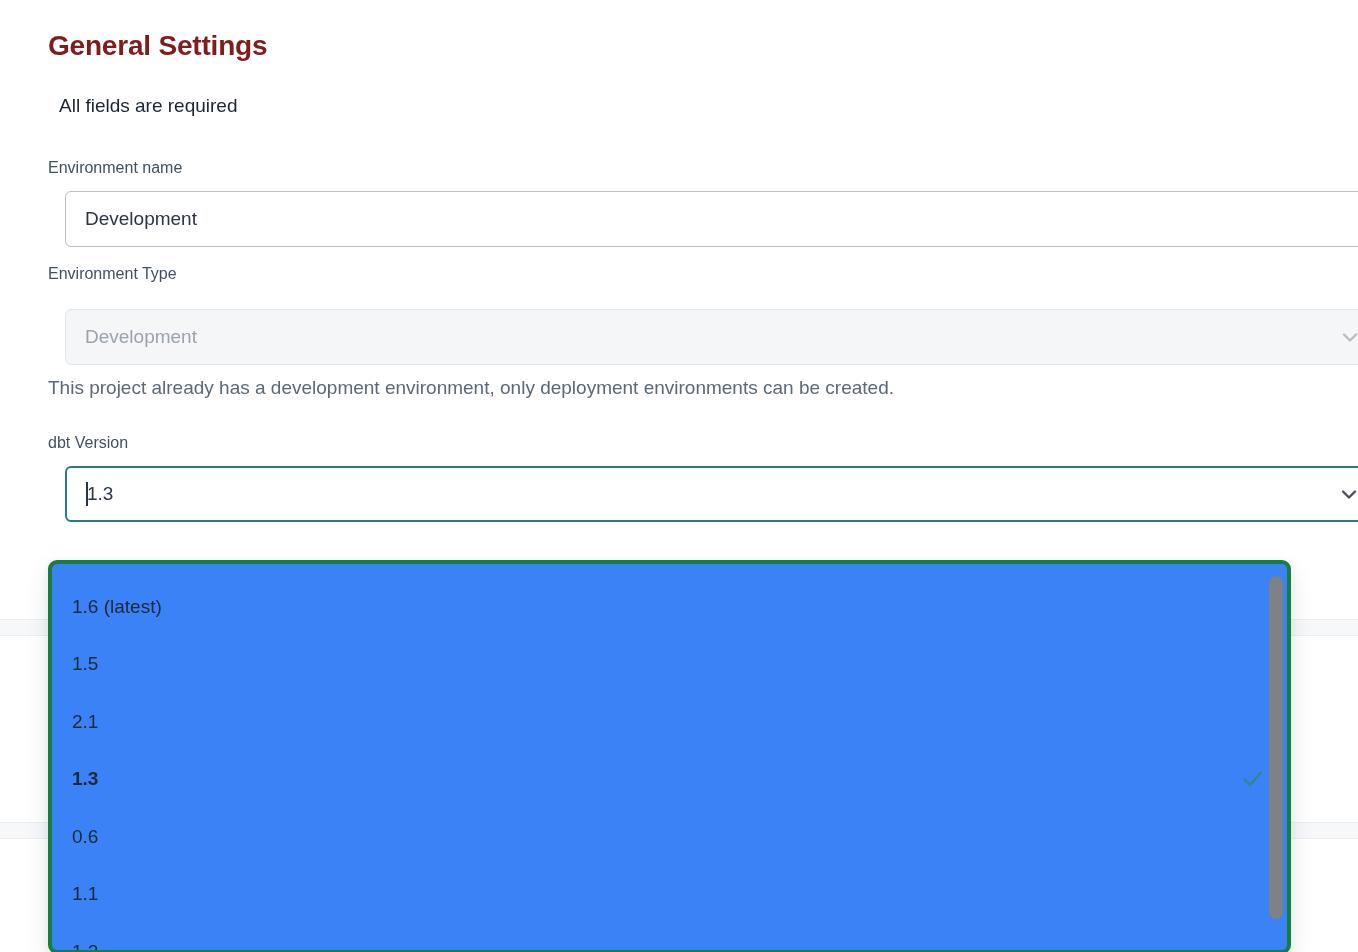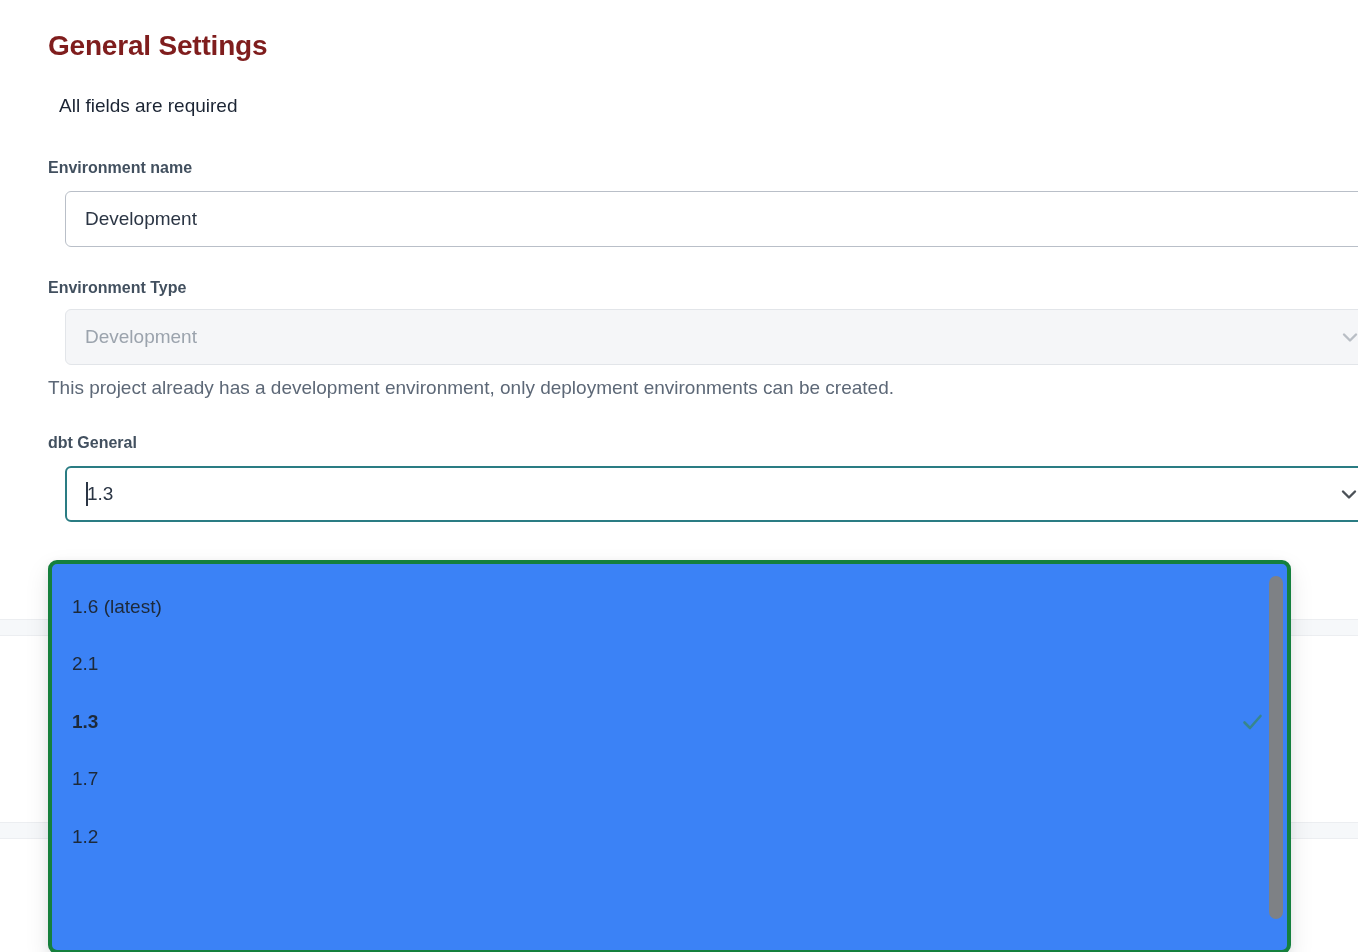--- a/index.html
+++ b/index.html
@@ -30,25 +30,25 @@
     z-index: 2;
   }
   .page-subtitle {
     position: absolute; left: 48px; top: 84px; margin: 11px;
     font-size: 19px; font-weight: 400; color: #1b2433;
     z-index: 2;
   }
 
   .field-label {
     position: absolute; left: 48px; margin: 0;
-    font-size: 16px; font-weight: 700; color: #42505f;
+    font-size: 16px; font-weight: 400; color: #42505f;
     z-index: 2;
   }
   .lbl-env-name { top: 159px; }
-  .lbl-env-type { top: 279px; }
+  .lbl-env-type { top: 265px; }
   .lbl-dbt-version { top: 434px; }
 
   .field {
     position: absolute; left: 65px; width: 1315px; height: 56px;
     border-radius: 6px; font-size: 19px; z-index: 2;
   }
   .text-input {
     top: 191px;
     border: 1px solid #b9bfc8; background: #ffffff; color: #2b3544;
     padding: 0 19px; outline: none;
@@ -136,54 +136,62 @@
 
   <label class="field-label lbl-env-type">Environment Type</label>
   <div class="field select select-disabled">
     <span>Development</span>
     <svg class="chevron-icon" width="24" height="24" viewBox="0 0 24 24" fill="none">
       <path d="M6 9.5 L12 15.5 L18 9.5" stroke="#b9bec5" stroke-width="2.4" stroke-linecap="round" stroke-linejoin="round"></path>
     </svg>
   </div>
   <p class="helper-text">This project already has a development environment, only deployment environments can be created.</p>
 
-  <label class="field-label lbl-dbt-version">dbt General</label>
+  <label class="field-label lbl-dbt-version">dbt Version</label>
   <div class="field select select-focused">
     <span class="text-caret"></span>
     <span>1.3</span>
     <svg class="chevron-icon" width="24" height="24" viewBox="0 0 24 24" fill="none">
       <path d="M6 9.5 L12 15.5 L18 9.5" stroke="#4b5157" stroke-width="2.4" stroke-linecap="round" stroke-linejoin="round"></path>
     </svg>
   </div>
 
   <div class="dropdown-panel">
     <div class="dd-list" id="dd-list">
   <div class="dd-item">
     <span class="dd-label">1.6 (latest)</span>
 
   </div>
 
+  <div class="dd-item">
+    <span class="dd-label">1.5</span>
+
+  </div>
 
   <div class="dd-item">
     <span class="dd-label">2.1</span>
 
   </div>
 
   <div class="dd-item selected">
     <span class="dd-label">1.3</span>
     <svg class="dd-check" width="21" height="17" viewBox="0 0 21 17" fill="none">
       <path d="M2.5 9 L8 14.5 L18.5 2.5" stroke="#37868d" stroke-width="2.6" stroke-linecap="round" stroke-linejoin="round"></path>
     </svg>
   </div>
 
   <div class="dd-item">
-    <span class="dd-label">1.7</span>
-
-  </div>
-
+    <span class="dd-label">0.6</span>
+
+  </div>
+
+  <div class="dd-item">
+    <span class="dd-label">1.1</span>
+
+  </div>
 
   <div class="dd-item">
     <span class="dd-label">1.2</span>
 
   </div>
 </div>
     <div class="dd-scrollbar"></div>
   </div>
 
   <button class="danger-button"></button>

